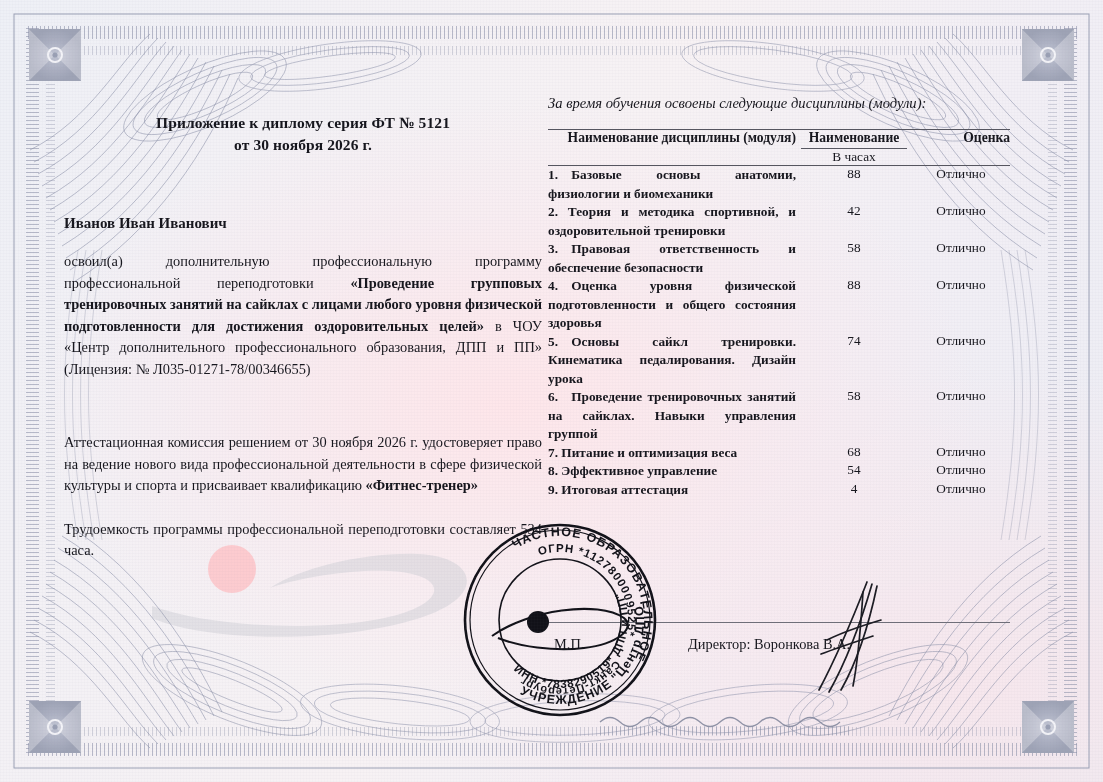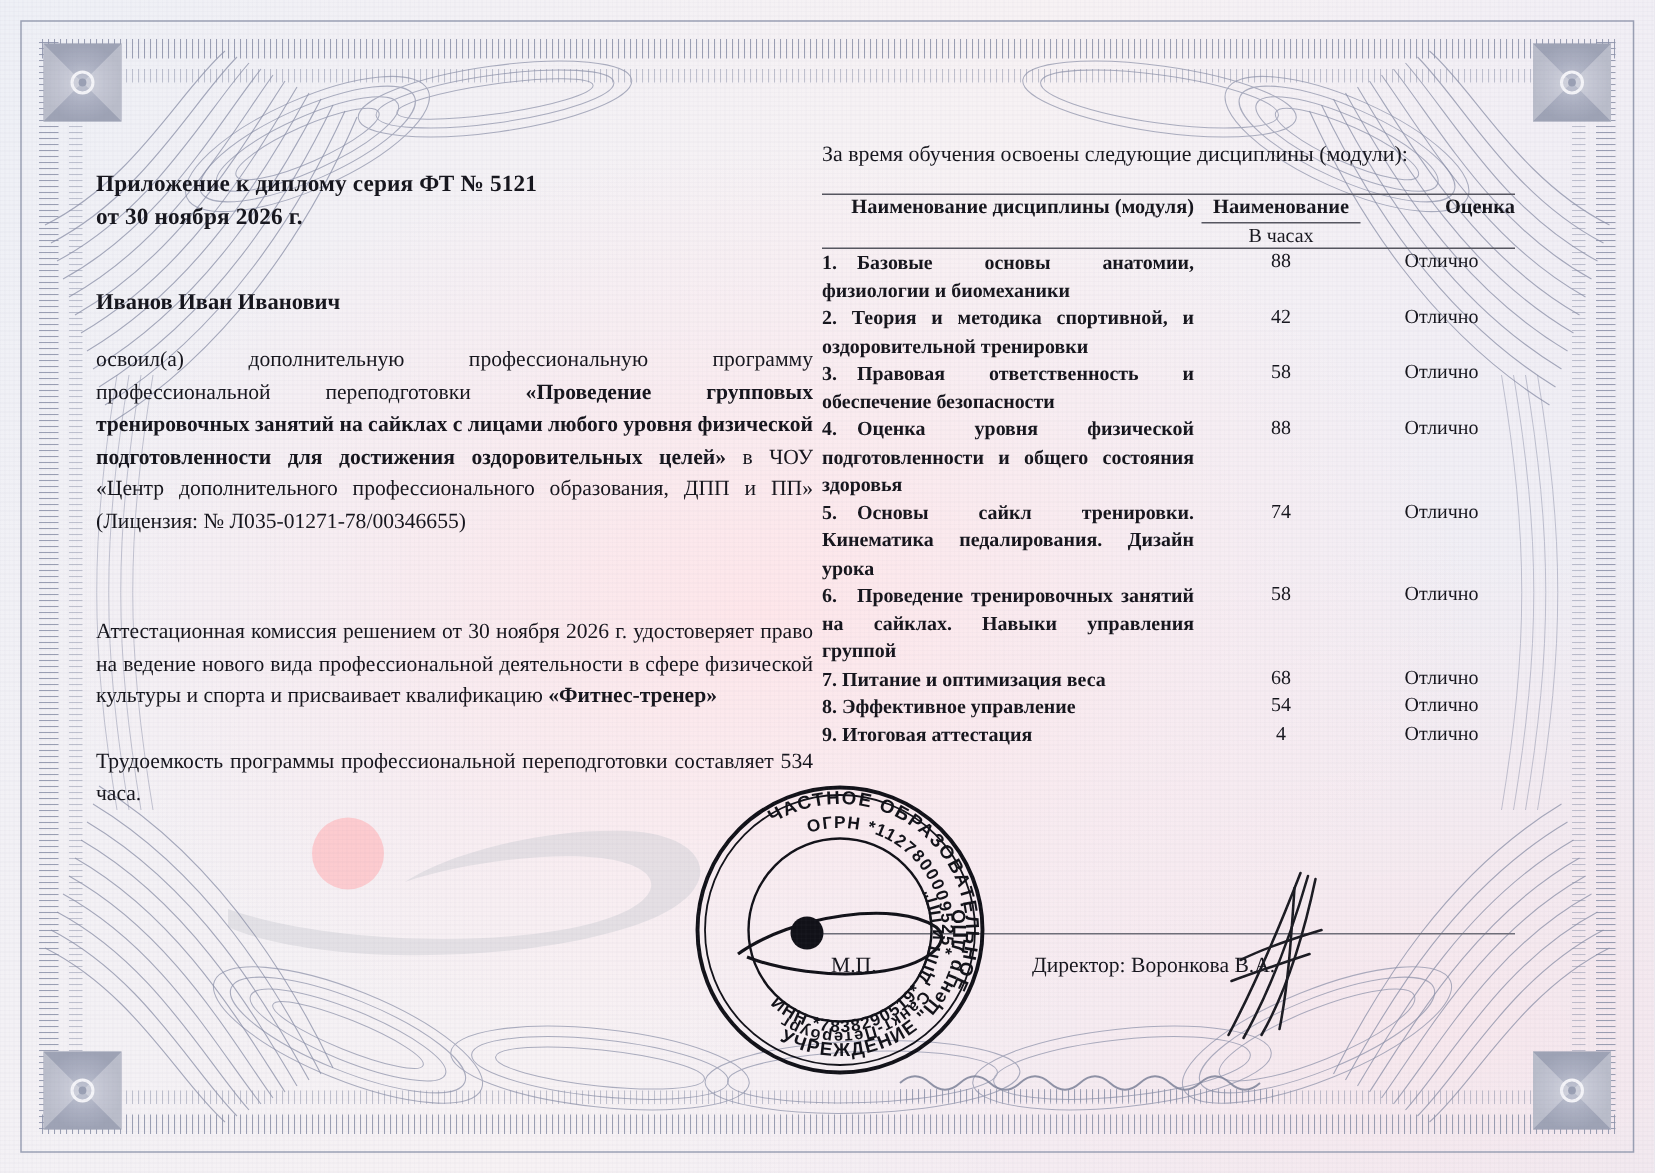--- a/index.html
+++ b/index.html
@@ -35,35 +35,35 @@
     background:#ffc0c4;opacity:.75;filter:blur(.4px);
   }
 
   
   .content{position:absolute;z-index:4;left:0;top:0;width:1103px;height:782px;}
 
   .col-left{position:absolute;left:64px;top:112px;width:478px;}
   .col-right{position:absolute;left:548px;top:95px;width:462px;}
 
   .doc-title{
-    font-weight:bold;font-size:15.5px;line-height:22px;
+    text-align:center;font-weight:bold;font-size:15.5px;line-height:22px;
     color:#15151c;letter-spacing:.1px;
   }
   .holder-name{
-    margin-top:38px;font-weight:bold;font-size:15px;color:#15151c;
+    margin-top:59px;font-weight:bold;font-size:15px;color:#15151c;
   }
   .para{
     margin-top:19px;font-size:14.4px;line-height:21.5px;color:#15151c;
     text-align:justify;text-justify:inter-word;
   }
   .para.tight{margin-top:22px;}
   .para b{font-weight:bold;}
   .gap-lg{margin-top:52px;}
 
-  .tbl-intro{font-size:14.6px;color:#15151c;margin-bottom:17px;}
+  .tbl-intro{font-size:14.6px;color:#15151c;margin-bottom:17px;font-style:italic;}
 
   table.disc{border-collapse:collapse;width:462px;font-size:13.3px;color:#15151c;}
   table.disc th,table.disc td{padding:0;vertical-align:top;}
   .rule{border-top:1.15px solid #55555f;}
 
   th.c-name{width:248px;text-align:right;font-weight:bold;font-size:13.6px;padding:6px 4px 4px 2px;}
   th.c-hours{width:116px;text-align:center;font-weight:bold;font-size:13.6px;padding:6px 0 4px 0;}
   th.c-grade{width:98px;text-align:right;font-weight:bold;font-size:13.6px;padding:6px 0 4px 0;}
   td.sub-hours{text-align:center;font-weight:normal;font-size:13.3px;padding:1px 0 5px 0;}
 

